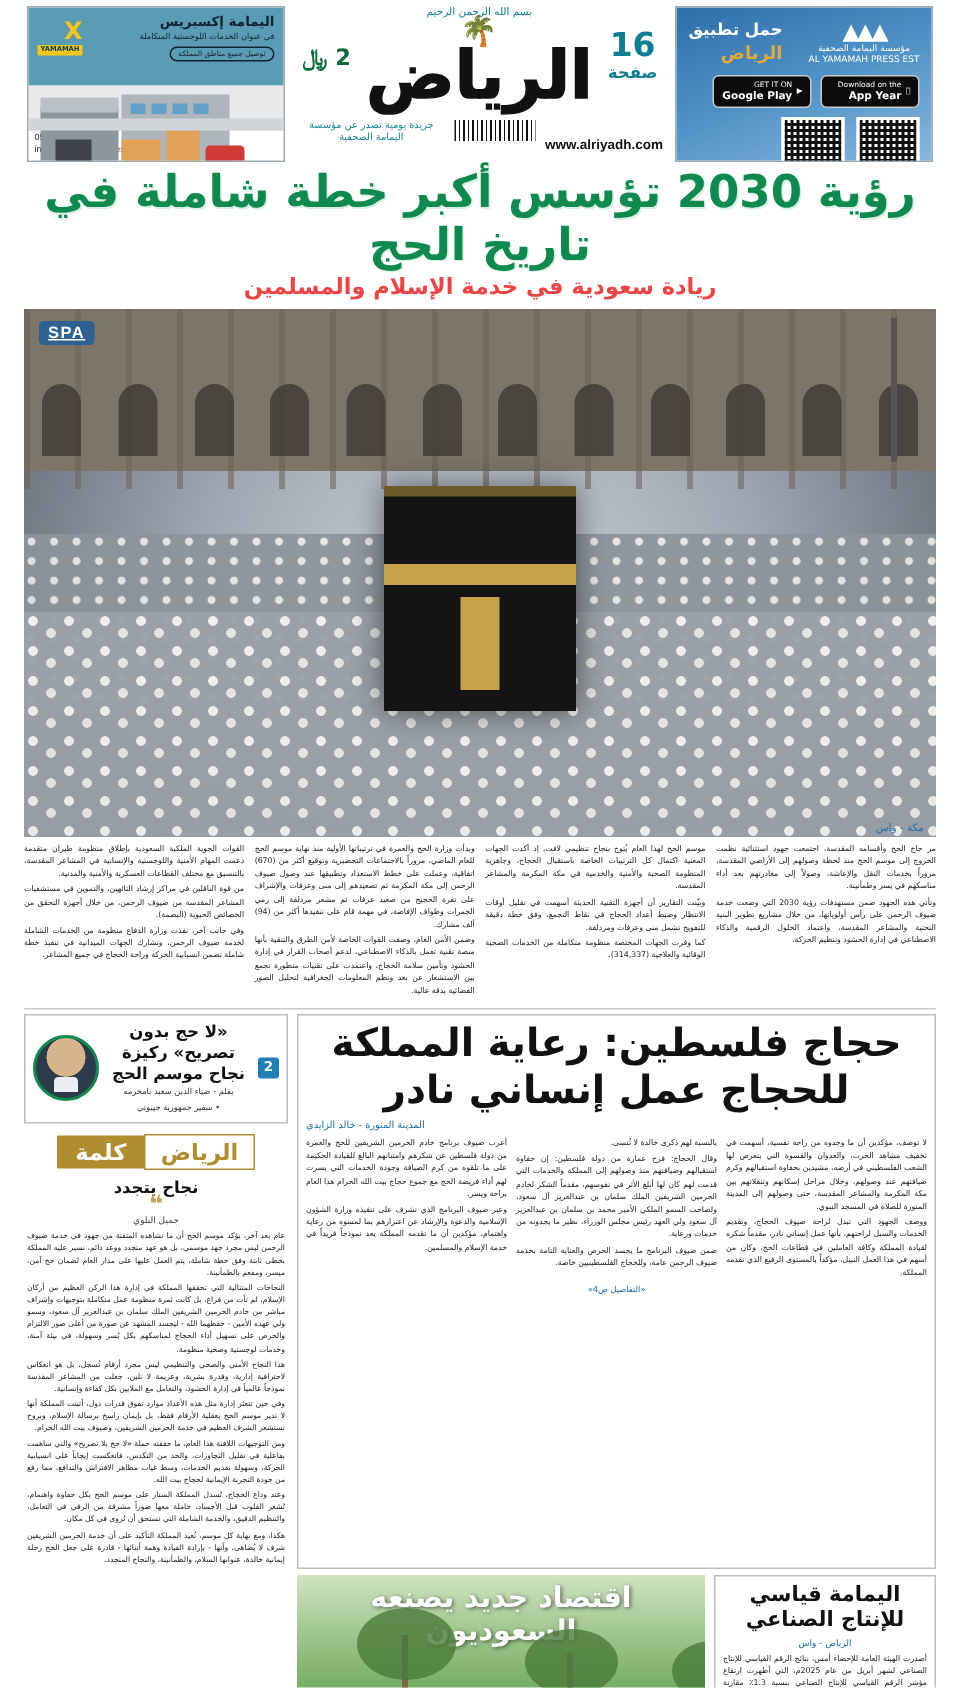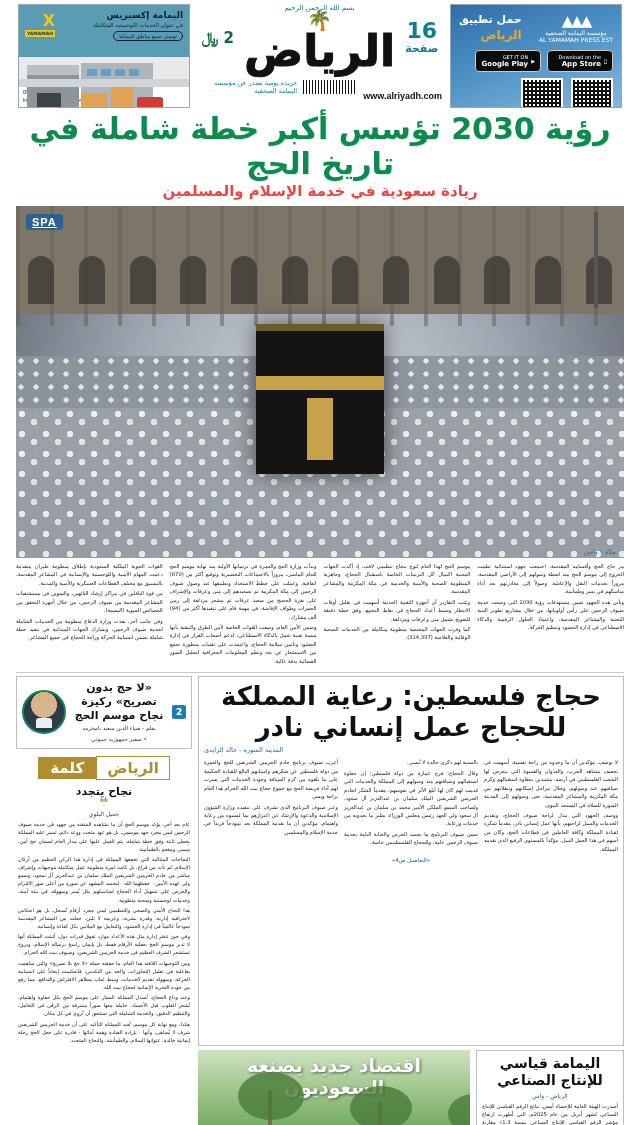--- a/index.html
+++ b/index.html
@@ -59,21 +59,21 @@
   .basmala { font-size:7px; color:#0e7f90; margin-bottom:-2px; }
   .logo-ar { font-size:44px; font-weight:bold; color:#111; line-height:0.95; letter-spacing:-1px;
              -webkit-text-stroke:1px #111; }
   .palm { font-size:20px; color:#0e7f90; line-height:1; }
   .price { color:#0b6b3a; font-size:15px; font-weight:bold; white-space:nowrap; }
   .mast-info { width:100%; display:flex; align-items:center; justify-content:space-between; gap:6px; margin-top:2px; padding:0 2px;}
   .site { font-size:9px; color:#111; font-family:"Liberation Sans",sans-serif; font-weight:bold;margin-top:17px;}
   .barcode { height:14px; width:70px;
     background-image: repeating-linear-gradient(90deg,#111 0 1px,#fff 1px 3px, #111 3px 4px, #fff 4px 6px);
   }
-  .tagline { font-size:6.5px; color:#0e7f90; }
+  .tagline { font-size:6.5px; color:#0e7f90;text-align:center; }
   .dateline { background:#c8a33a; color:#111; font-size:6.5px; width:100%; padding:2px 4px;
               display:flex; justify-content:space-between; margin-top:2px; }
   .dateline .en { direction:ltr; font-family:"Liberation Sans",sans-serif; }
 
   
   .headline-band { text-align:center; padding:4px 0 2px 0; }
   .headline { font-size:30px; font-weight:bold; color:#0e8a4f; line-height:1.15; letter-spacing:-0.5px;
               text-shadow: 1px 1px 0 #d8efe2; }
   .subheadline { font-size:15px; font-weight:bold; color:#ef4444; margin-top:1px; }
 
@@ -183,21 +183,21 @@
           <div>
             <div class="ad-l-title">حمل تطبيق</div>
             <div class="ad-l-title2">الرياض</div>
           </div>
         </div>
         <div class="badges">
           <div class="badge-store">
             <span></span>
             <span>
               <span>Download on the</span>
-              <b>App Store</b>
+              <b>App Year</b>
             </span>
           </div>
           <div class="badge-store">
             <span>▶</span>
             <span>
               <span>GET IT ON</span>
               <b>Google Play</b>
             </span>
           </div>
         </div>

